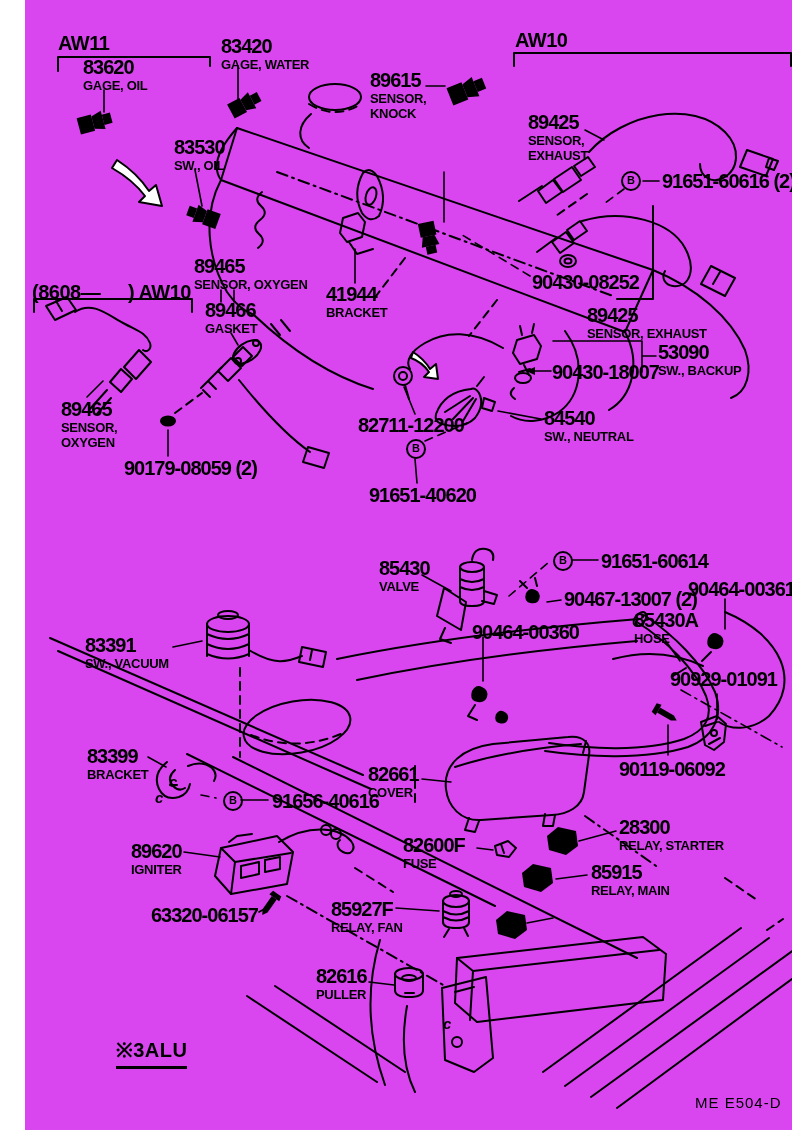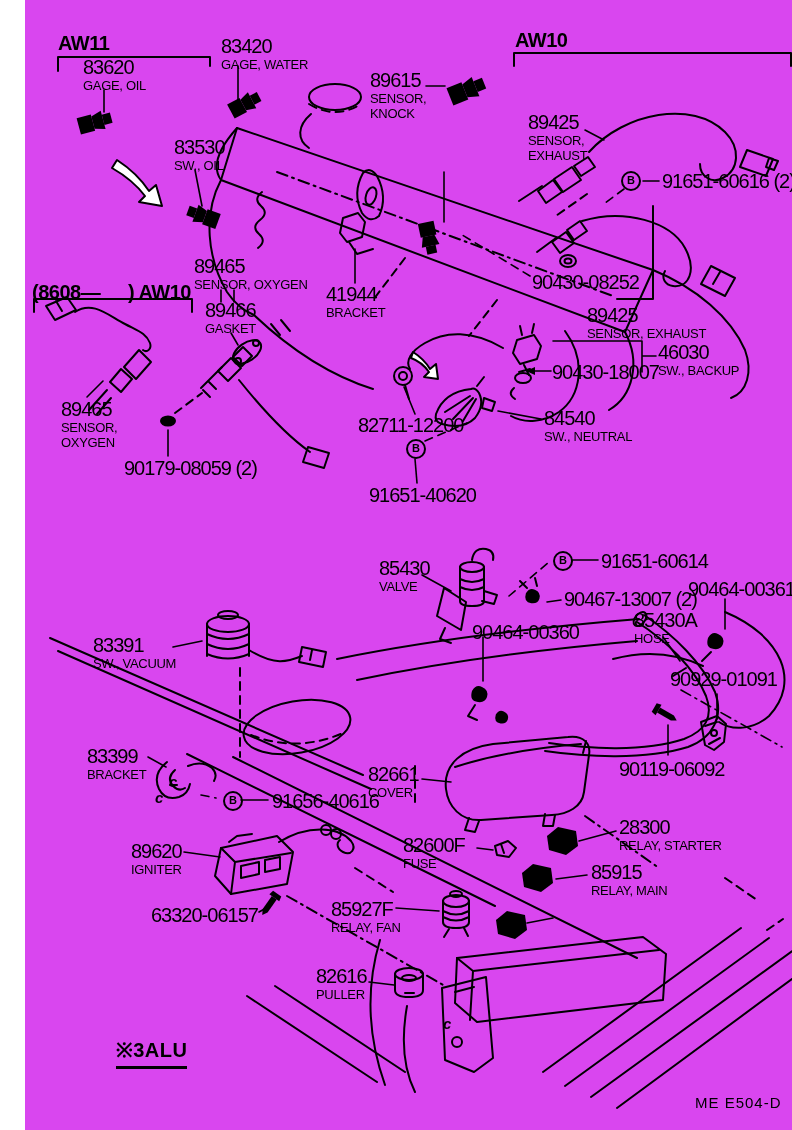--- a/index.html
+++ b/index.html
@@ -7,22 +7,22 @@
          font-family:"Liberation Sans",sans-serif;overflow:hidden;margin-left:25px;}
   svg{position:absolute;left:0;top:0;}
   .ln path,.ln line,.ln ellipse,.ln circle{stroke:#000;stroke-width:2;fill:none;
       stroke-linecap:round;stroke-linejoin:round;}
   .thin path,.thin line{stroke-width:1.6;}
   .dash{stroke-dasharray:8 6;}
   .chain{stroke-dasharray:11 5 2 5;}
   .fillw{fill:#fff !important;}
   .fillb{fill:#000 !important;stroke:none !important;}
   .lbl{position:absolute;line-height:1;white-space:nowrap;}
-  .code{font-size:20px;font-weight:normal;letter-spacing:-1px;}
-  .nm{font-size:13px;font-weight:normal;letter-spacing:-0.3px;margin-top:2px;}
+  .code{font-size:20px;font-weight:bold;letter-spacing:-1px;}
+  .nm{font-size:13px;font-weight:bold;letter-spacing:-0.3px;margin-top:2px;}
   .grp{position:absolute;font-size:20px;font-weight:bold;letter-spacing:-0.5px;line-height:1;white-space:nowrap;}
   .bmark{position:absolute;width:16px;height:16px;border:2px solid #000;border-radius:50%;
          font-size:11px;font-weight:bold;text-align:center;line-height:15px;}
   .cmark{position:absolute;font-size:15px;font-weight:bold;font-style:italic;line-height:1;}
   .note{position:absolute;font-size:20px;font-weight:bold;border-bottom:3px solid #000;padding-bottom:3px;letter-spacing:0.5px;}
   .doc{position:absolute;font-size:15px;font-weight:normal;letter-spacing:1px;}
 </style>
 </head>
 <body>
 
@@ -369,21 +369,21 @@
 <div class="lbl" style="left:99px;top:458px">
   <div class="code">90179-08059 (2)</div>
 </div>
 <div class="lbl" style="left:333px;top:415px">
   <div class="code">82711-12200</div>
 </div>
 <div class="lbl" style="left:344px;top:485px">
   <div class="code">91651-40620</div>
 </div>
 <div class="lbl" style="left:633px;top:342px">
-  <div class="code">46030</div>
+  <div class="code">53090</div>
   <div class="nm">SW., BACKUP</div>
 </div>
 <div class="lbl" style="left:527px;top:362px">
   <div class="code">90430-18007</div>
 </div>
 <div class="lbl" style="left:519px;top:408px">
   <div class="code">84540</div>
   <div class="nm">SW., NEUTRAL</div>
 </div>
 <div class="lbl" style="left:354px;top:558px">
@@ -402,21 +402,21 @@
 <div class="lbl" style="left:609px;top:610px">
   <div class="code">85430A</div>
   <div class="nm">HOSE</div>
 </div>
 <div class="lbl" style="left:447px;top:622px">
   <div class="code">90464-00360</div>
 </div>
 <div class="lbl" style="left:645px;top:669px">
   <div class="code">90929-01091</div>
 </div>
-<div class="lbl" style="left:68px;top:635px">
+<div class="lbl" style="left:60px;top:635px">
   <div class="code">83391</div>
   <div class="nm">SW., VACUUM</div>
 </div>
 <div class="lbl" style="left:62px;top:746px">
   <div class="code">83399</div>
   <div class="nm">BRACKET</div>
 </div>
 <div class="lbl" style="left:247px;top:791px">
   <div class="code">91656-40616</div>
 </div>

